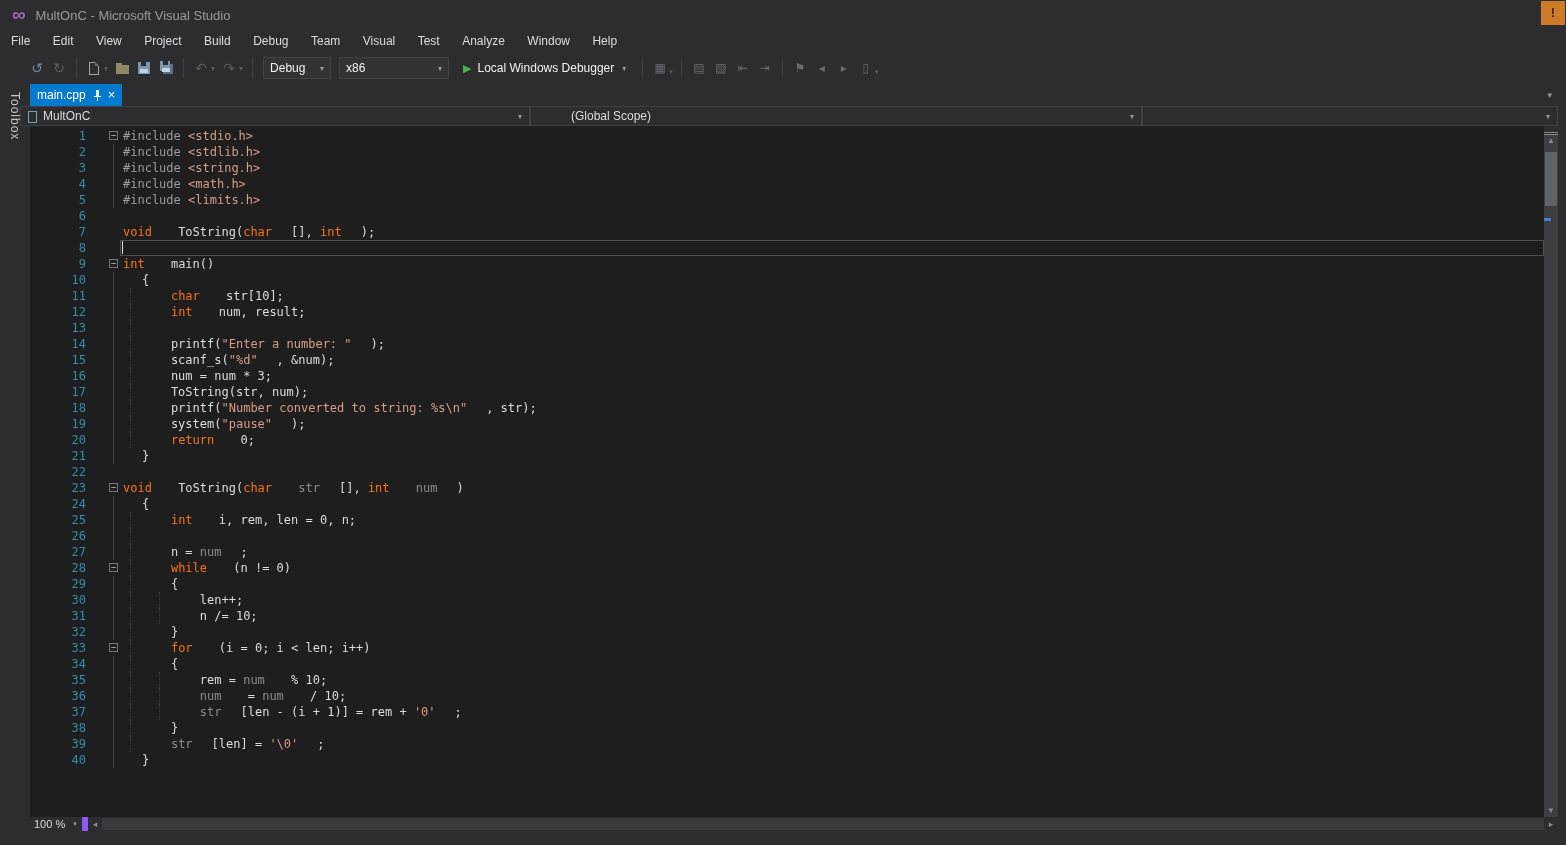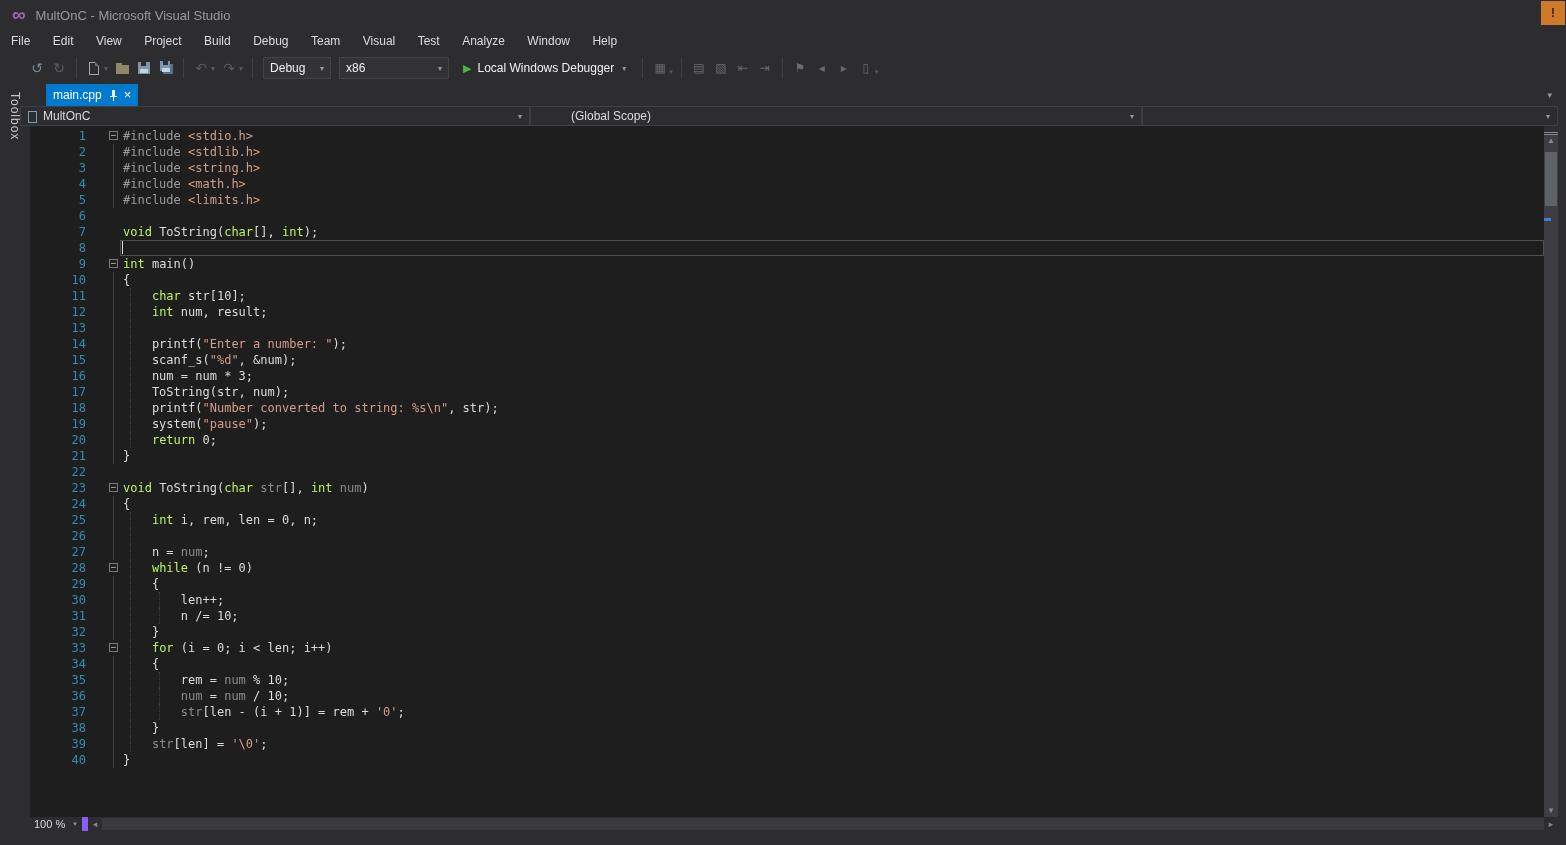--- a/index.html
+++ b/index.html
@@ -39,21 +39,21 @@
   .i-floppy::after { content:""; position:absolute; left:2px; top:7px; width:8px; height:4px; background:#c4d3de; }
   .i-floppy.all { width:10px; height:10px; margin:-2px 3px 2px 0; box-shadow:3px 3px 0 #56718a; }
   .i-cpp { width:9px; height:12px; border:1px solid #7d9cb8; display:inline-block; margin-right:6px; position:relative; top:1px; }
   .submark { color:#5d5d61; font-size:7px; margin:8px 2px 0 -2px; }
 
   
   .sidestrip { position:absolute; left:0; top:84px; width:30px; bottom:0; background:#2d2d30; }
   .sidetab { writing-mode:vertical-rl; color:#c8c8c8; font-size:12px; margin:8px 0 0 8px; letter-spacing:1px; }
 
   
-  .tabstrip { position:absolute; left:46px; top:84px; right:8px; height:22px; background:#2d2d30; display:flex; align-items:flex-end; }
+  .tabstrip { position:absolute; left:30px; top:84px; right:8px; height:22px; background:#2d2d30; display:flex; align-items:flex-end; }
   .tab { height:22px; background:#007acc; color:#ffffff; font-size:12px; display:flex; align-items:center; padding:0 7px; }
   .tab .tname { margin-right:7px; }
   .pin { display:inline-block; width:9px; height:11px; position:relative; margin-right:6px; }
   .pin i { position:absolute; left:3px; top:0; width:3px; height:6px; background:#eaf4fb; }
   .pin b { position:absolute; left:1px; top:6px; width:7px; height:1px; background:#eaf4fb; }
   .pin s { position:absolute; left:4px; top:7px; width:1px; height:4px; background:#eaf4fb; }
   .tclose { color:#ffffff; font-size:13px; line-height:12px; }
   .tabmenu { margin-left:auto; color:#999; font-size:9px; padding-right:6px; align-self:center; }
 
   
@@ -69,22 +69,22 @@
   #code-lines { padding-top:2px; }
   .line { display:flex; height:16px; line-height:16px; font-family:"DejaVu Sans Mono", monospace; font-size:12px; }
   .ln { width:56px; text-align:right; color:#2b91af; flex:none; }
   .fold { width:34px; flex:none; display:flex; justify-content:flex-end; }
   .foldbox { width:9px; height:9px; border:1px solid #777a7d; color:#c8c8c8; font-size:9px; line-height:7px; text-align:center; margin:3px 2px 0 0; background:#1e1e1e; }
   .foldline { width:1px; background:#3f3f46; margin-right:6px; height:16px; }
   .code { flex:1; position:relative; white-space:pre; padding-left:3px; }
   .current .code { box-shadow:inset 0 0 0 1px #4d4d52; }
   .caret-line { position:absolute; left:2px; top:1px; width:1px; height:13px; background:#dcdcdc; }
   .guide { position:absolute; top:0; bottom:0; width:0; border-left:1px dotted #404046; }
-  .t-d  { color:#dcdcdc; }
-  .t-kw { color:#bef264; }
+  .t-d  { color:#dcdcdc;padding-left:19px; }
+  .t-kw { color:#f97316; }
   .t-str{ color:#d69d85; }
   .t-pp { color:#9b9b9b; }
   .t-par{ color:#8b8b8b; }
 
   
   .vscroll { position:absolute; right:8px; width:14px; top:126px; bottom:28px; background:#3e3e42; }
   .vsplit { height:9px; background:#2d2d30; border-bottom:3px double #86888c; }
   .sarrow { color:#86888c; font-size:8px; text-align:center; height:12px; line-height:12px; }
   .sarrow.dn { position:absolute; bottom:0; left:0; right:0; }
   .vthumb { position:absolute; top:26px; left:1px; right:1px; height:54px; background:#5f6365; }

